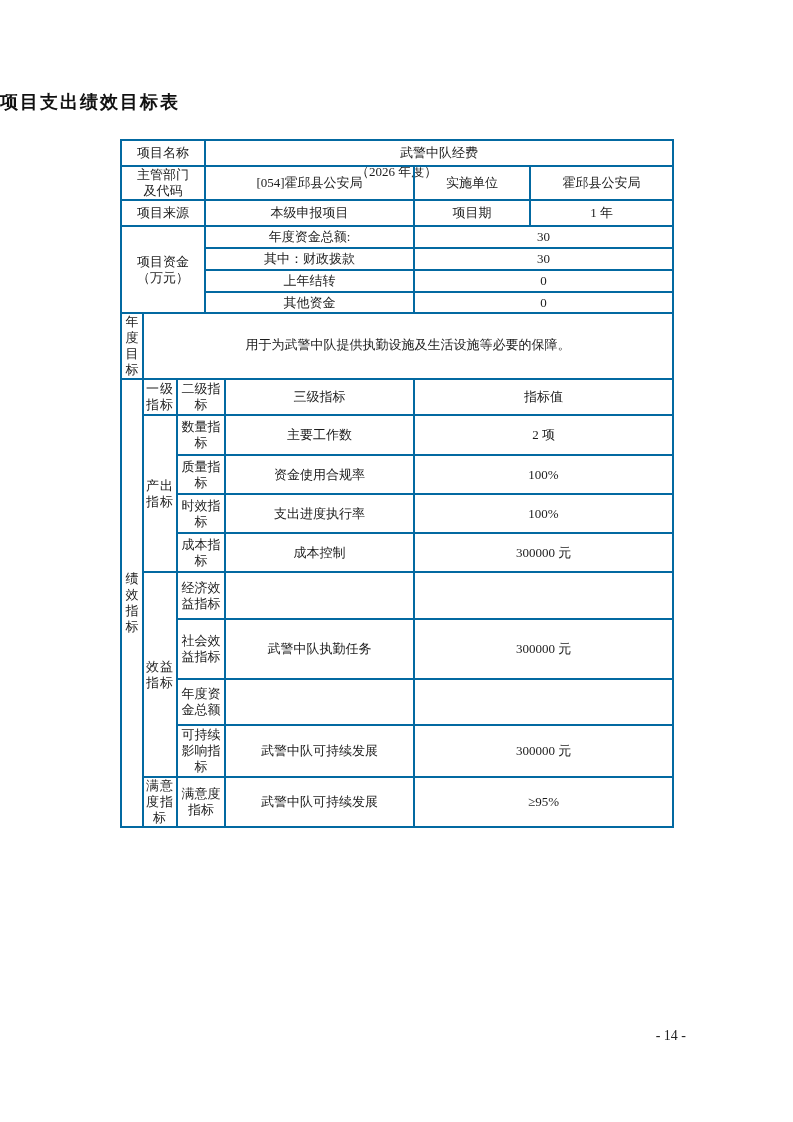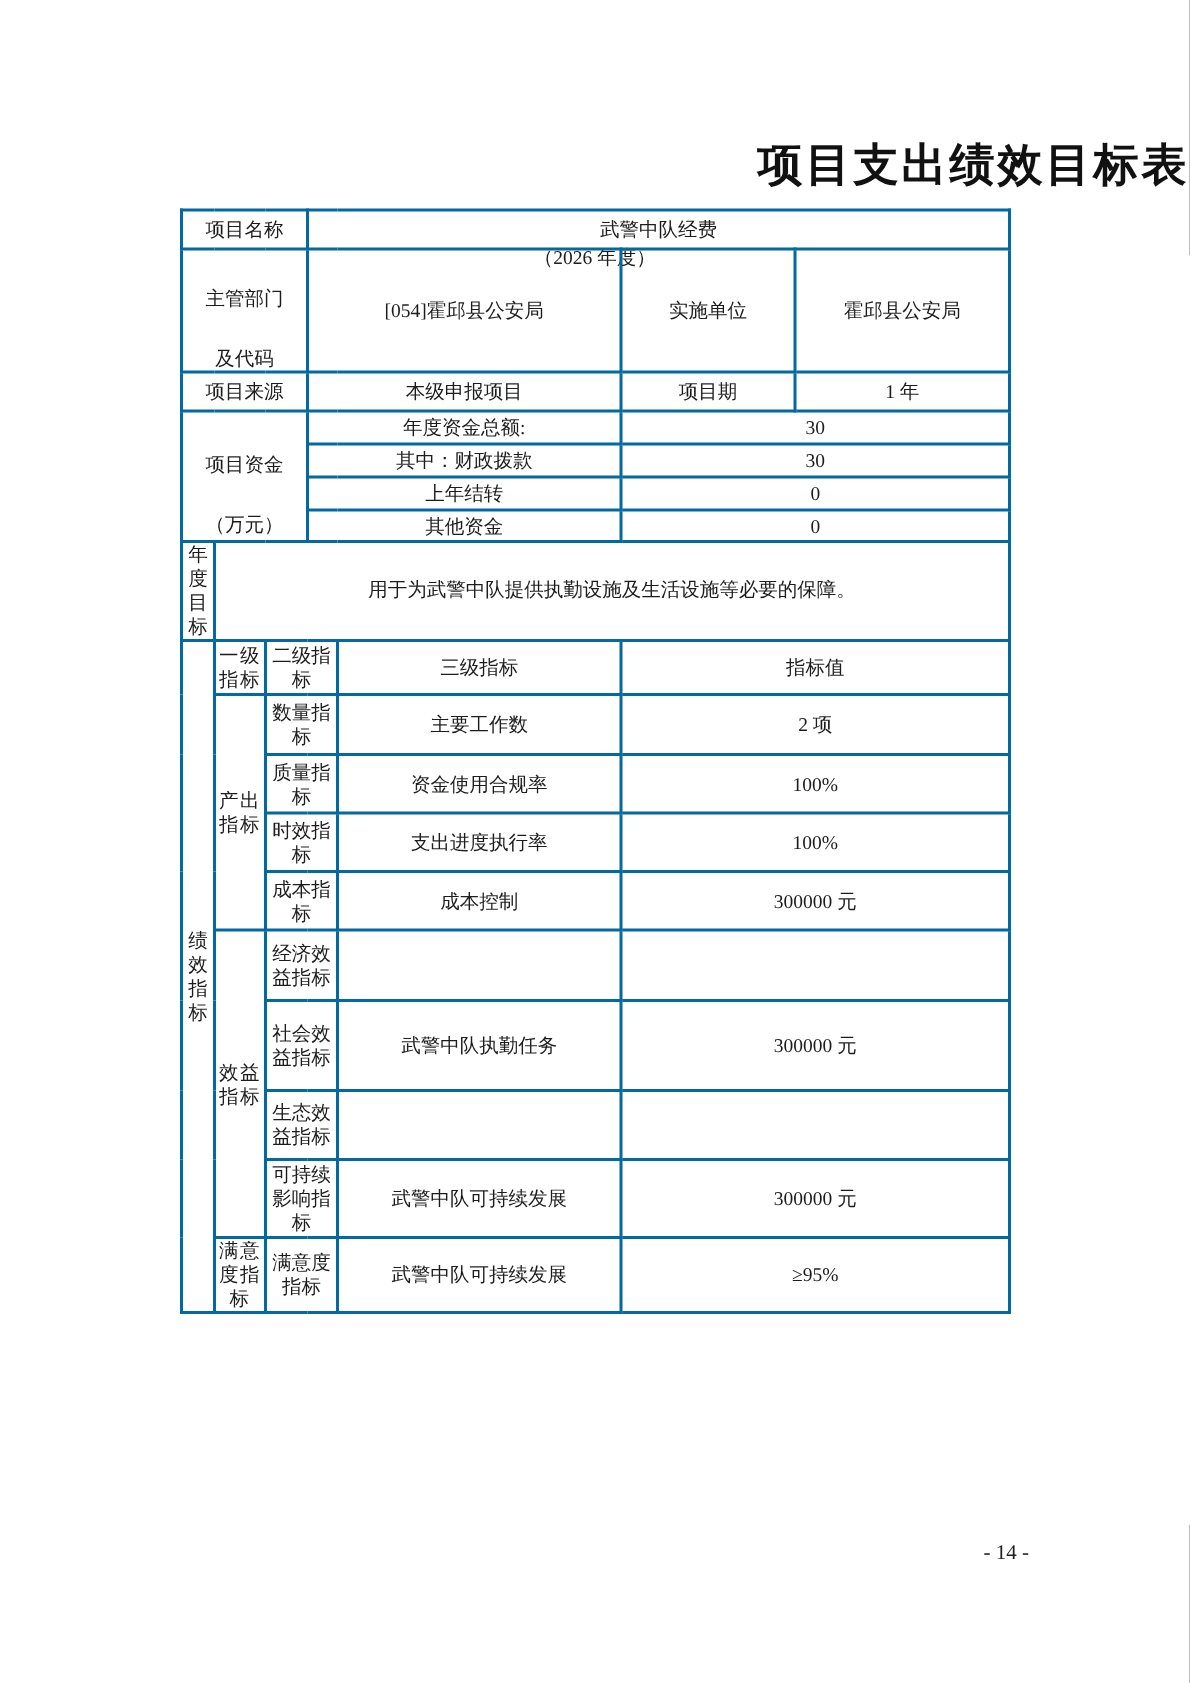--- a/index.html
+++ b/index.html
@@ -3,21 +3,21 @@
 <meta charset="utf-8">
 <style>
   html,body { margin:0; padding:0; background:#888; }
   .sheet {
     position:relative; width:793px; height:1122px; background:#ffffff;
     margin:0 auto; overflow:hidden;
     font-family:"Liberation Serif","DejaVu Serif",serif; color:#1c1c1c;
   }
   .doc-title {
     position:absolute; top:90px; left:0; width:100%;
-    text-align:right; font-size:30px; font-weight:bold; letter-spacing:2px;
+    text-align:left; font-size:18px; font-weight:bold; letter-spacing:2px;
     font-family:Liberation Sans, sans-serif; color:#111;
   }
   .doc-subtitle {
     position:absolute; top:119px; left:0; width:100%;
     text-align:center; font-size:13px; color:#1c1c1c;margin-top:44px;
   }
   table.grid {
     position:absolute; left:120px; top:139px; width:553px;
     border-collapse:collapse; table-layout:fixed;
   }
@@ -26,21 +26,21 @@
     text-align:center; font-size:13px; line-height:16px; color:#1c1c1c;
     word-break:break-all; overflow:hidden;
   }
   td.lvl2   { padding:0 10px; }
   td.lvl1   { padding:0 2px; letter-spacing:1px; }
   td.l3     { text-align:left; padding:0 4px 0 9px; }
   td.goaltx { text-align:left; padding:0 12px; font-size:13.5px;font-family:Liberation Mono, monospace; }
   td.fund-first { text-align:left; padding-left:14px; }
   td.side   { line-height:15px; padding:0 1px; }
   td.side-perf { line-height:30px; padding:0 1px; letter-spacing:0; }
-  .lbl2line span { display:block;margin-top:24px; }
+  .lbl2line span { display:block; }
   .page-num {
     position:absolute; left:0; top:1028px; width:793px;
     text-align:center; font-size:14px; color:#222;
   }
   .page-num .inner { position:absolute; left:606px; width:80px; text-align:right; }
 </style>
 </head>
 <body>
 
 <div class="sheet">
@@ -143,21 +143,21 @@
       <td colspan="2" class="lvl2">经济效益指标</td>
       <td class="l3"></td>
       <td colspan="2"></td>
     </tr>
     <tr style="height:60px">
       <td colspan="2" class="lvl2">社会效益指标</td>
       <td class="l3">武警中队执勤任务</td>
       <td colspan="2">300000 元</td>
     </tr>
     <tr style="height:46px">
-      <td colspan="2" class="lvl2">生态效益指标</td>
+      <td colspan="2" class="lvl2">年度资金总额</td>
       <td class="l3"></td>
       <td colspan="2"></td>
     </tr>
     <tr style="height:52px">
       <td colspan="2" class="lvl2">可持续影响指标</td>
       <td class="l3">武警中队可持续发展</td>
       <td colspan="2">300000 元</td>
     </tr>
 
     <tr style="height:44px">

